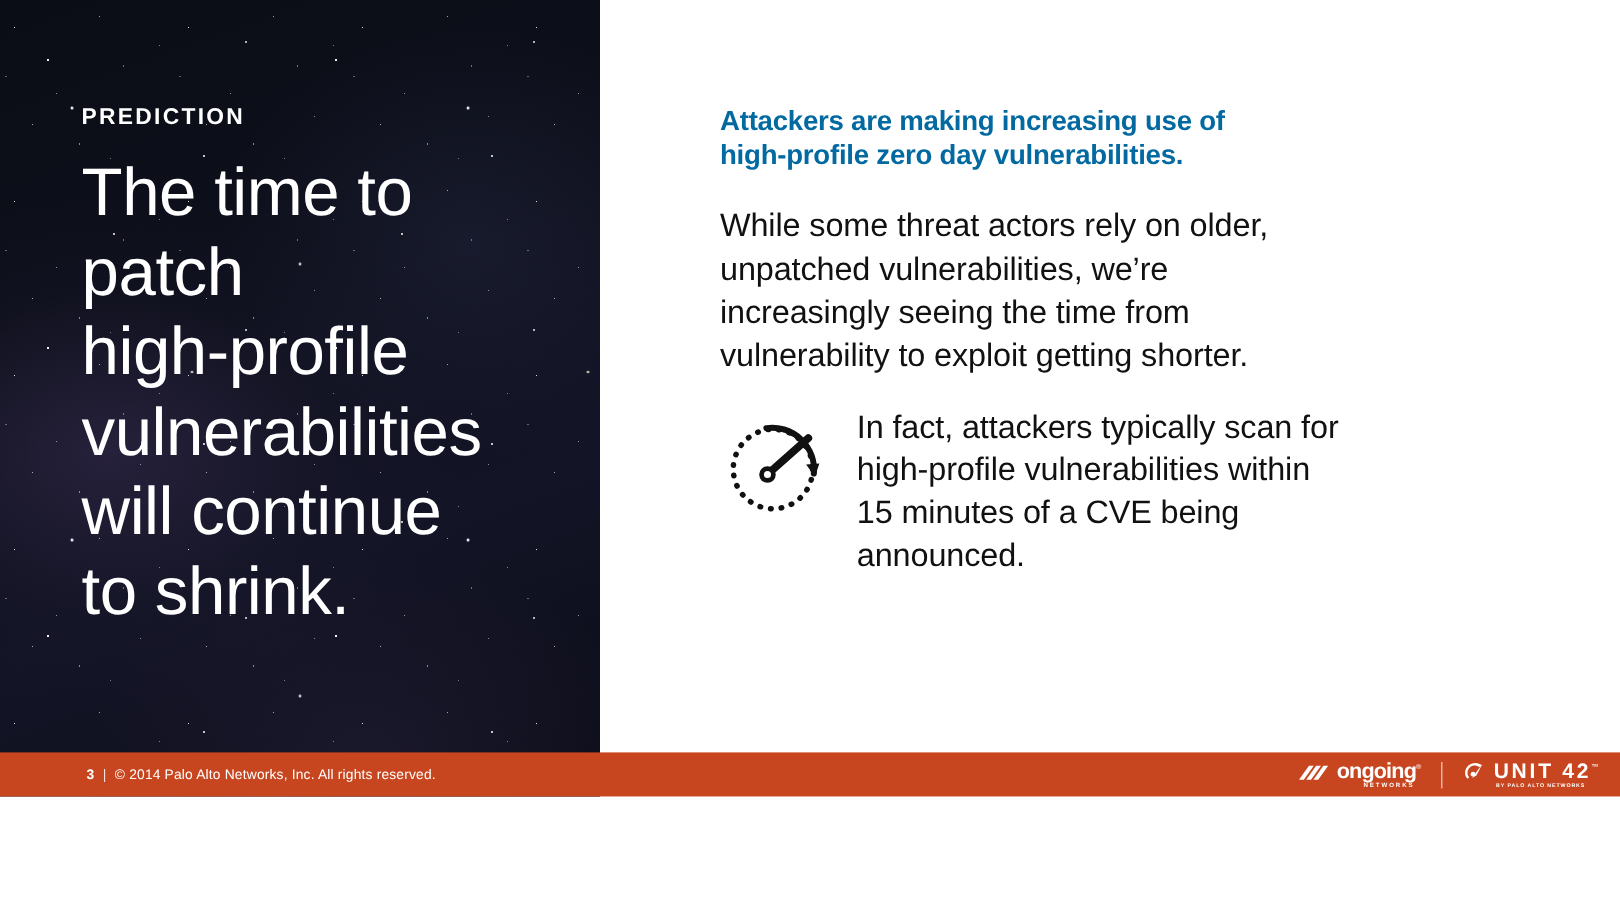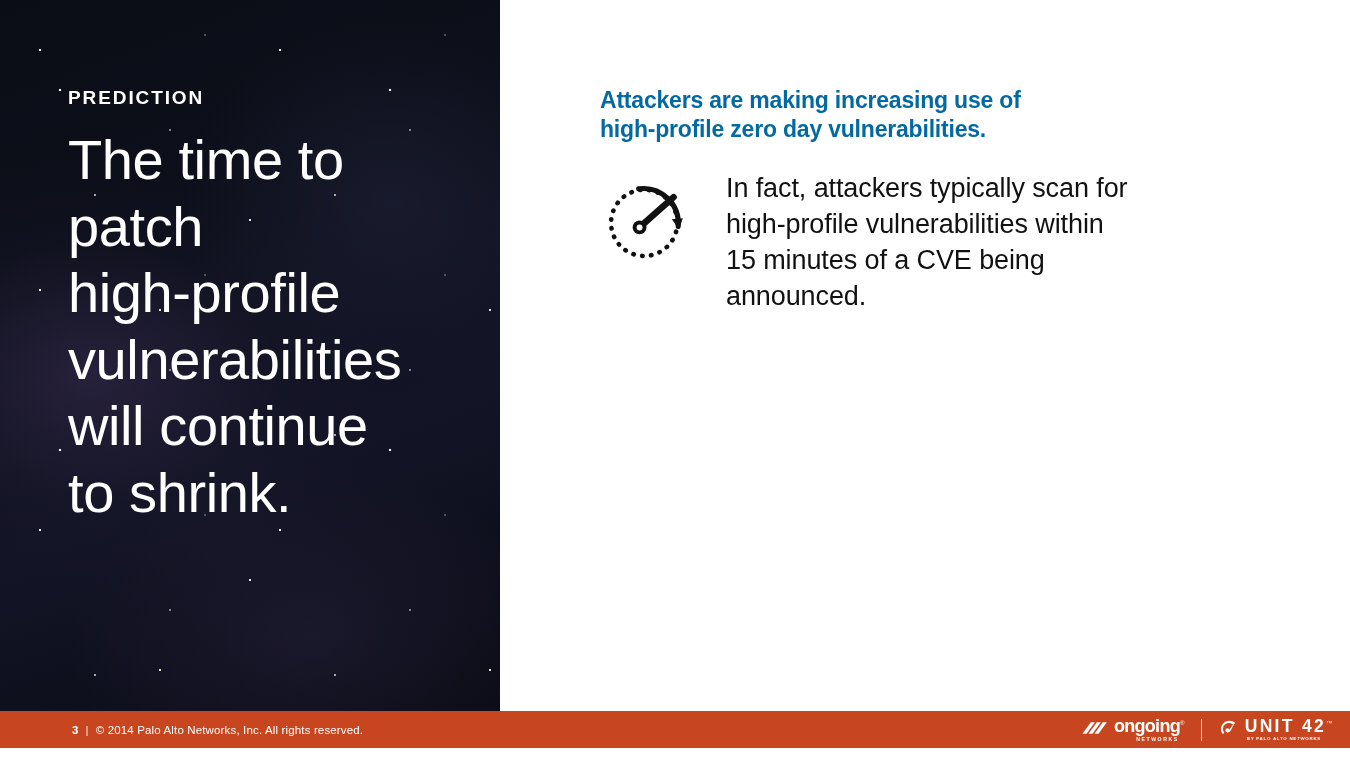--- a/index.html
+++ b/index.html
@@ -6,21 +6,21 @@
     margin: 0;
     padding: 0;
     background: #ffffff;
   }
   body {
     font-family: "Liberation Sans", sans-serif;
   }
   .slide {
     position: relative;
     width: 1350px;
-    height: 748px;
+    height: 664px;
     overflow: hidden;
     background: #ffffff;
   }
 
   
   .left-panel {
     position: absolute;
     left: 0;
     top: 0;
     width: 500px;
@@ -120,21 +120,21 @@
     font-size: 27px;
     font-weight: 300;
     line-height: 1.33;
     letter-spacing: -0.1px;
     margin: 0 0 24px 0;
     white-space: pre-line;
   }
   .fact-block {
     display: flex;
     align-items: flex-start;
-    gap: 34px;
+    gap: 22px;
     margin: 0 0 26px 0;
   }
   .fact-icon {
     flex: 0 0 auto;
     width: 92px;
     height: 92px;
     margin-top: 4px;
   }
   .fact-icon svg { display: block; }
   .fact-text {
@@ -272,20 +272,24 @@
 to shrink.</h1>
     </div>
   </div>
 
   <div class="right-panel">
     <div class="right-content">
 
       <h2 class="kicker">Attackers are making increasing use of
 high-profile zero day vulnerabilities.</h2>
 
+      <p class="body-para">While some threat actors rely on older,
+unpatched vulnerabilities, we’re
+increasingly seeing the time from
+vulnerability to exploit getting shorter.</p>
 
       <div class="fact-block">
         <span class="fact-icon">
           <svg viewBox="0 0 100 100" width="92" height="92" aria-hidden="true">
 
             <circle cx="48" cy="52" r="36" fill="none" stroke="#111111" stroke-width="5" stroke-linecap="round" stroke-dasharray="0.5 9.2"></circle>
 
             <line x1="44" y1="56" x2="80" y2="24" stroke="#111111" stroke-width="7" stroke-linecap="round"></line>
 
             <circle cx="43" cy="57" r="7.5" fill="#111111"></circle>

